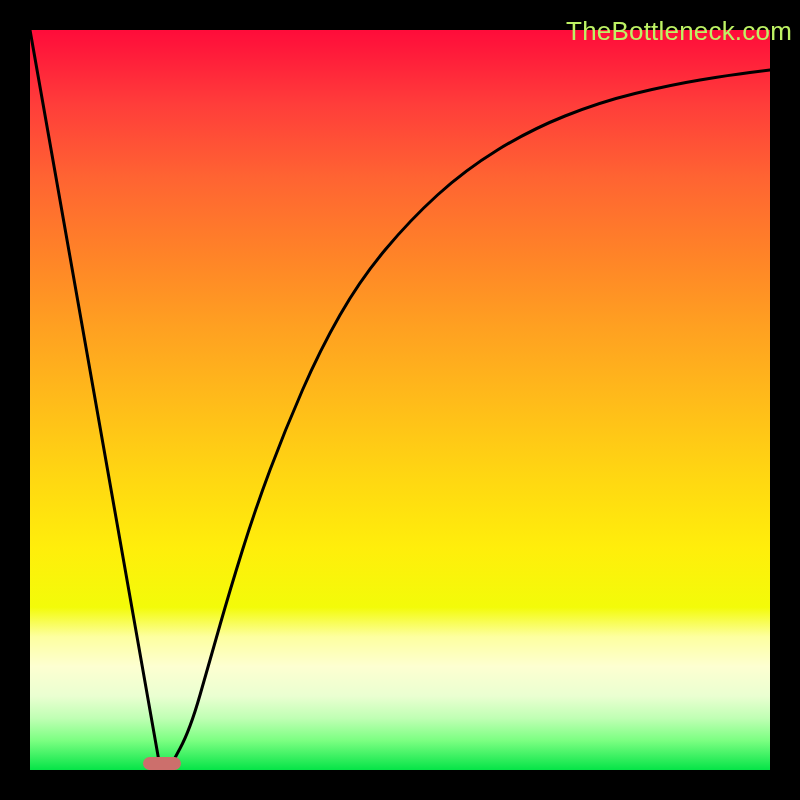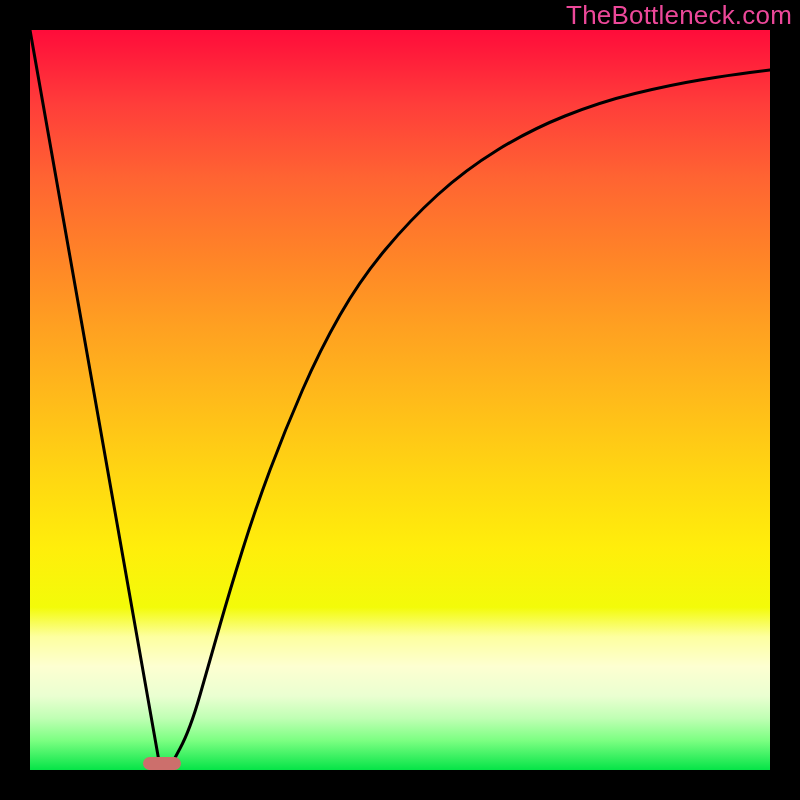--- a/index.html
+++ b/index.html
@@ -38,23 +38,23 @@
       #fdffa0 82%,
       #fdffd1 86%,
       #eaffd1 90%,
       #c0ffb4 93%,
       #7cff82 96%,
       #05e447 100%
     );
   }
   .watermark {
     position: absolute;
-    top: 0;
+    top: 16px;
     right: 8px;
-    color: #ec4899;
+    color: #bef264;
     font-size: 26px;
     font-weight: 500;
     letter-spacing: 0.2px;
     user-select: none;
     z-index: 10;
   }
   svg.curve {
     position: absolute;
     left: 0;
     top: 0;

